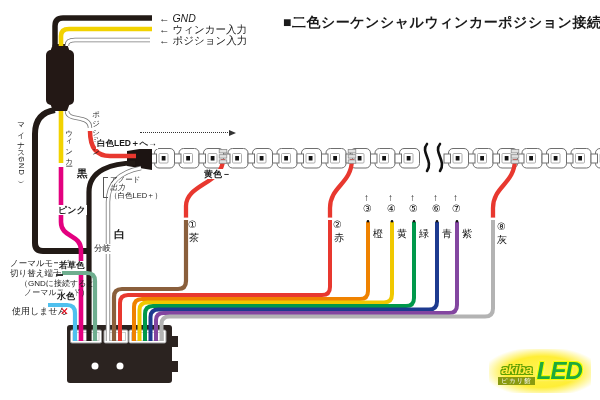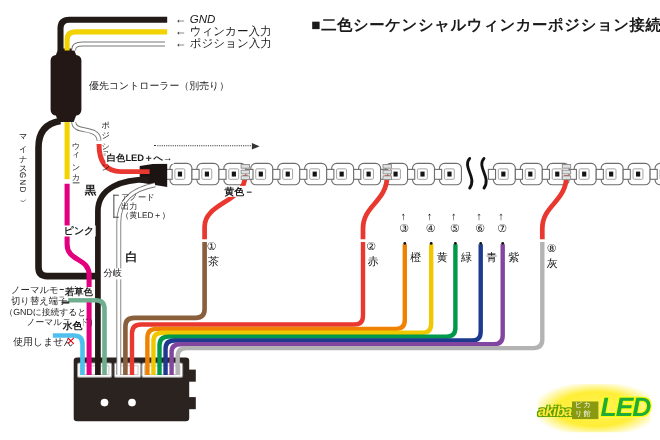--- a/index.html
+++ b/index.html
@@ -24,21 +24,21 @@
                 border-bottom:1.3px dotted #333;}
   .dotted-arrow:after{content:"";position:absolute;right:-8px;bottom:-4px;
       border-left:7px solid #333;border-top:3.5px solid transparent;border-bottom:3.5px solid transparent;}
   .anode-bracket{position:absolute;left:103px;top:177px;width:4px;height:19px;
       border-left:1px solid #555;border-top:1px solid #555;border-bottom:1px solid #555;}
   .mode-tick{position:absolute;left:56px;top:274px;width:7px;height:1.5px;background:#333;}
   
   .logo{position:absolute;left:489px;top:349px;width:102px;height:44px;
         background:radial-gradient(ellipse at 52% 52%, #fff454 0%, #ffee37 48%, rgba(255,240,60,0) 78%);
         display:flex;align-items:center;justify-content:center;}
-  .logo-left{display:flex;align-items:center;margin-right:2px;margin-top:4px;}
+  .logo-left{display:flex;flex-direction:column;align-items:center;margin-right:2px;margin-top:4px;}
   .logo-akiba{font-size:13px;font-weight:bold;font-style:italic;color:#ffe93c;letter-spacing:-.5px;
       text-shadow:-1px -1px 0 #5a9e00,1px -1px 0 #5a9e00,-1px 1px 0 #5a9e00,1px 1px 0 #5a9e00;}
   .logo-pikari{font-size:6.5px;line-height:8px;color:#fff;background:#8a9a10;padding:0 3px;letter-spacing:1px;}
   .logo-led{font-size:24px;font-weight:bold;font-style:italic;color:#1faa3c;letter-spacing:-1px;
       text-shadow:-1px -1px 0 #f4ff00,1px -1px 0 #f4ff00,-1px 1px 0 #f4ff00,1px 1px 0 #f4ff00,0 0 3px #ffffff;}
 </style>
 </head>
 <body>
 
 <div id="stage">
@@ -205,47 +205,46 @@
         <rect x="511.2" y="159.9" width="7.6" height="3.4" fill="#e0e0e0" stroke="#8a8a8a" stroke-width="0.8"></rect>
       </g>
   </svg>
 
   <div class="lbl title" style="left:283px;top:14px;">■二色シーケンシャルウィンカーポジション接続例</div>
 
   <div class="lbl s10" style="left:159px;top:12px;font-style:italic;">← GND</div>
   <div class="lbl s10" style="left:159px;top:23px;">← ウィンカー入力</div>
   <div class="lbl s10" style="left:159px;top:34px;">← ポジション入力</div>
 
-  <div class="lbl s9" style="left:81px;top:73px;">優先コントローラー（別売り）</div>
 
   <div class="lbl s75 v" style="left:16px;top:117px;">マイナス（GND）</div>
   <div class="lbl s75 v" style="left:64px;top:124px;">ウィンカー</div>
   <div class="lbl s75 v" style="left:91px;top:105px;">ポジション</div>
 
   <div class="lbl s85 b wbg" style="left:96px;top:139px;">白色LED＋へ→</div>
 
   <div class="dotted-arrow"></div>
 
   <div class="lbl s9 b wbg" style="left:203px;top:169px;">黄色－</div>
 
   <div class="lbl s10 b" style="left:77px;top:167px;">黒</div>
   <div class="lbl b" style="left:114px;top:228px;font-size:11px;">白</div>
 
   <div class="anode-bracket"></div>
   <div class="lbl s75" style="left:110px;top:176px;">アノード</div>
-  <div class="lbl s75" style="left:110px;top:184px;">出力</div>
-  <div class="lbl s75" style="left:110px;top:192px;">（黄LED＋）</div>
+  <div class="lbl s75" style="left:110px;top:184px;font-style:italic;">出力</div>
+  <div class="lbl s75" style="left:110px;top:192px;">（白色LED＋）</div>
 
   <div class="lbl s9 b wbg" style="left:57px;top:205px;">ピンク</div>
   <div class="lbl s85 wbg" style="left:93px;top:244px;">分岐</div>
 
   <div class="lbl s85" style="left:10px;top:259px;">ノーマルモード</div>
   <div class="lbl s85" style="left:10px;top:269px;">切り替え端子</div>
   <div class="mode-tick"></div>
-  <div class="lbl s8" style="left:4px;top:279px;">（GNDに接続すると</div>
+  <div class="lbl s8" style="left:20px;top:279px;">（GNDに接続すると</div>
   <div class="lbl s8" style="left:24px;top:288px;">ノーマルモード）</div>
 
   <div class="lbl s85 b wbg" style="left:58px;top:261px;">若草色</div>
   <div class="lbl s9 b wbg" style="left:56px;top:291px;">水色</div>
   <div class="lbl s9" style="left:12px;top:306px;">使用しません</div>
   <div class="lbl s10 cross" style="left:60px;top:305px;">✕</div>
 
 
   <div class="chan-circle" style="left:188px;top:219px;">①</div>
   <div class="chan-name" style="left:189px;top:231px;">茶</div>

